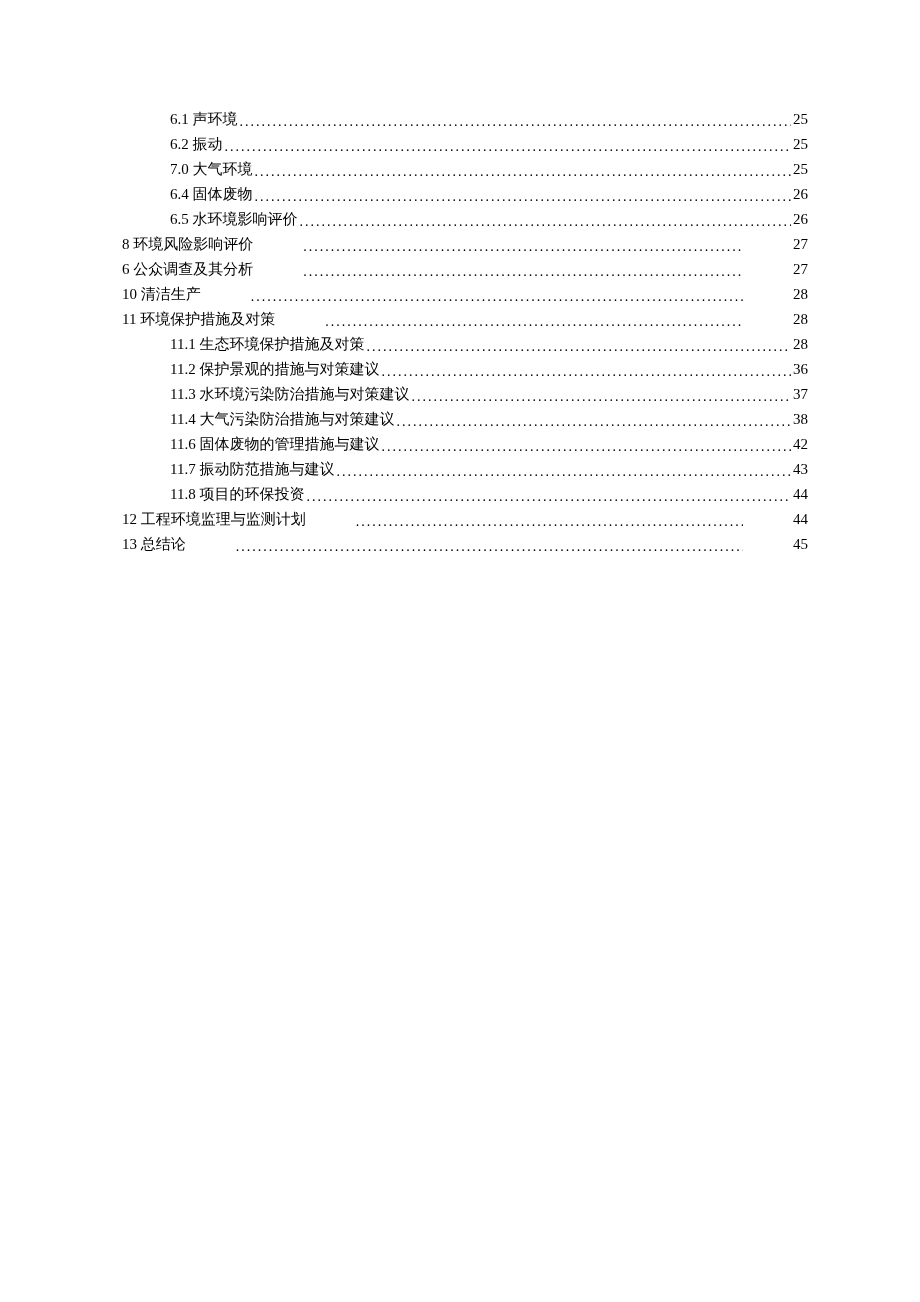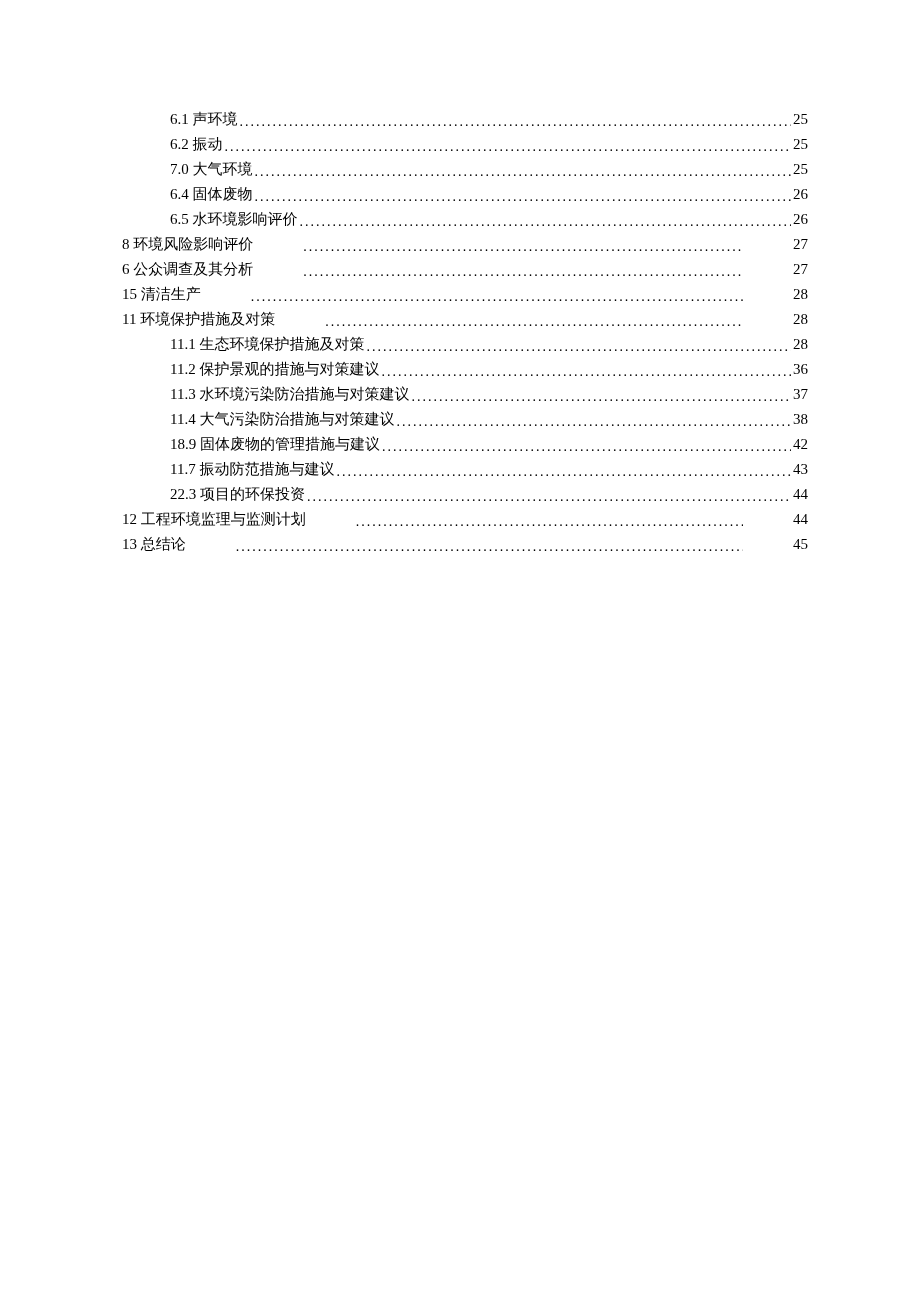--- a/index.html
+++ b/index.html
@@ -69,21 +69,21 @@
       <span class="label">8 环境风险影响评价</span>
       <span class="leader"></span>
       <span class="page">27</span>
     </div>
     <div class="toc-row level-1">
       <span class="label">6 公众调查及其分析</span>
       <span class="leader"></span>
       <span class="page">27</span>
     </div>
     <div class="toc-row level-1">
-      <span class="label">15 清洁生产</span>
+      <span class="label">10 清洁生产</span>
       <span class="leader"></span>
       <span class="page">28</span>
     </div>
     <div class="toc-row level-1">
       <span class="label">11 环境保护措施及对策</span>
       <span class="leader"></span>
       <span class="page">28</span>
     </div>
     <div class="toc-row level-2">
       <span class="label">11.1 生态环境保护措施及对策</span>
@@ -99,31 +99,31 @@
       <span class="label">11.3 水环境污染防治措施与对策建议</span>
       <span class="leader"></span>
       <span class="page">37</span>
     </div>
     <div class="toc-row level-2">
       <span class="label">11.4 大气污染防治措施与对策建议</span>
       <span class="leader"></span>
       <span class="page">38</span>
     </div>
     <div class="toc-row level-2">
-      <span class="label">18.9 固体废物的管理措施与建议</span>
+      <span class="label">11.6 固体废物的管理措施与建议</span>
       <span class="leader"></span>
       <span class="page">42</span>
     </div>
     <div class="toc-row level-2">
       <span class="label">11.7 振动防范措施与建议</span>
       <span class="leader"></span>
       <span class="page">43</span>
     </div>
     <div class="toc-row level-2">
-      <span class="label">22.3 项目的环保投资</span>
+      <span class="label">11.8 项目的环保投资</span>
       <span class="leader"></span>
       <span class="page">44</span>
     </div>
     <div class="toc-row level-1">
       <span class="label">12 工程环境监理与监测计划</span>
       <span class="leader"></span>
       <span class="page">44</span>
     </div>
     <div class="toc-row level-1">
       <span class="label">13 总结论</span>

